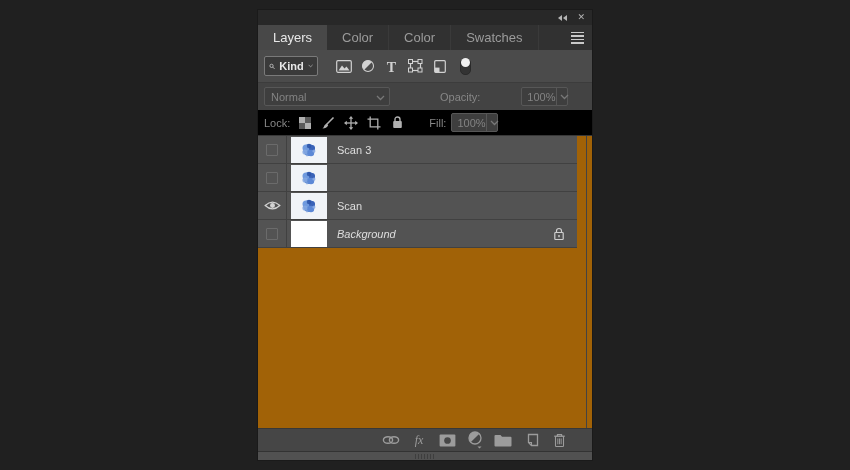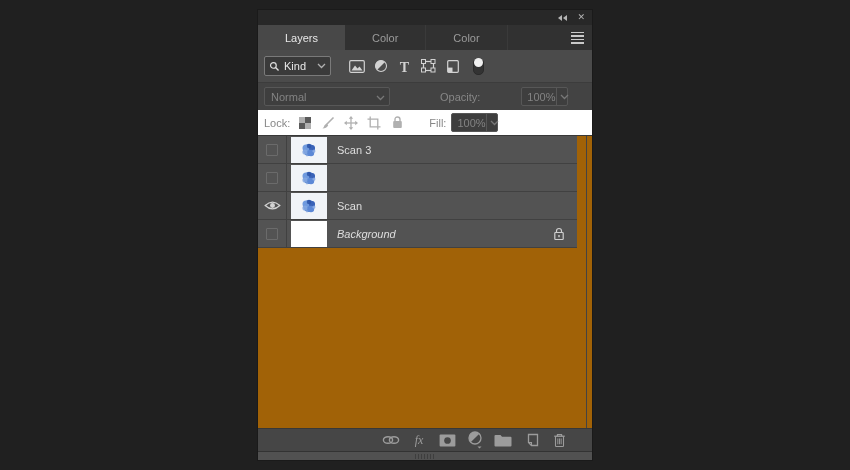--- a/index.html
+++ b/index.html
@@ -14,34 +14,34 @@
   
   .titlebar { height:15px; background:#282828; display:flex; align-items:center;
               justify-content:flex-end; gap:10px; padding-right:7px; flex:0 0 auto; }
   .collapse-btn { display:flex; gap:1px; cursor:pointer; }
   .collapse-btn .tri { width:0; height:0; border-top:3.5px solid transparent;
        border-bottom:3.5px solid transparent; border-right:4.5px solid #b5b5b5; }
   .close-btn { color:#b5b5b5; font-size:9px; line-height:9px; cursor:pointer; }
 
   
   .tabbar { height:25px; background:#313131; display:flex; align-items:stretch; flex:0 0 auto; }
-  .tab { padding:0 27px; display:flex; align-items:center; font-size:11px;
+  .tab { padding:0 15px; display:flex; align-items:center; font-size:13px;
          color:#9b9b9b; border-right:1px solid #3a3a3a; cursor:pointer; }
   .tab.active { background:#484848; color:#e8e8e8; border-right:none; }
   .tabbar-fill { flex:1; }
   .panel-menu { width:30px; display:flex; flex-direction:column; gap:2px;
                 align-items:center; justify-content:center; cursor:pointer; }
   .panel-menu i { display:block; width:13px; height:1.5px; background:#c9c9c9; }
 
   
   .filter-row { height:33px; background:#4b4b4b; display:flex; align-items:center;
                 padding:0 8px 0 6px; gap:0; border-bottom:1px solid #3c3c3c; flex:0 0 auto; }
-  .kind-dd { width:67px; height:20px; background:#3a3a3a; border:1px solid #7a7a7a;
+  .kind-dd { width:54px; height:20px; background:#3a3a3a; border:1px solid #7a7a7a;
              border-radius:2px; display:flex; align-items:center; padding:0 4px;
-             gap:4px; cursor:pointer; }
+             gap:4px; cursor:pointer;font-weight:bold; }
   .kind-dd .lbl { color:#e8e8e8; font-size:11px; flex:1; }
   .chev { width:9px; height:6px; }
   .ficon { width:23px; display:flex; justify-content:center; align-items:center;
            cursor:pointer; }
   .filter-icons { display:flex; gap:0; margin-left:14px; align-items:center; }
   .filter-icons .ficon { margin-right:1px; }
   .toggle { width:11px; height:17px; background:#333; border:1px solid #2a2a2a;
             border-radius:5px; position:relative; margin-left:8px; cursor:pointer; }
   .toggle .knob { position:absolute; top:-1px; left:0px; width:9px; height:9px;
                   border-radius:50%; background:#f0f0f0; }
@@ -53,21 +53,21 @@
         display:flex; align-items:center; color:#838383; font-size:11px; }
   .dd.disabled { cursor:default; }
   .blend-dd { width:126px; padding-left:6px; }
   .blend-dd .lbl { flex:1; }
   .blend-dd .chev-cell { padding:0 4px; }
   .num-dd { width:47px; }
   .num-dd .lbl { flex:1; padding-left:5px; }
   .num-dd .chev-cell { border-left:1px solid #575757; height:100%;
         display:flex; align-items:center; padding:0 3px; }
   .dim-label { color:#878787; font-size:11px; }
-  .lock-row { height:26px; background:#ffffff; display:flex; align-items:center;
+  .lock-row { height:26px; background:#000000; display:flex; align-items:center;
               padding:0 8px 0 6px; border-bottom:1px solid #383838; flex:0 0 auto; }
   .lock-icons { display:flex; align-items:center; gap:3px; margin-left:5px; }
   .licon { width:20px; display:flex; justify-content:center; cursor:pointer; }
 
   
   .layers-list { flex:1; background:#a16207; position:relative; overflow:hidden; }
   .gutter-line { position:absolute; top:0; bottom:0; right:5px; width:1px; background:#434343; }
   .layer-row { height:28px; width:319px; background:#535353; border-bottom:1px solid #414141;
                display:flex; align-items:center; cursor:pointer; }
   .vis-cell { width:29px; align-self:stretch; border-right:1px solid #414141;
@@ -103,20 +103,21 @@
         <i class="tri"></i>
         <i class="tri"></i>
       </span>
       <span class="close-btn">✕</span>
     </div>
 
     <div class="tabbar">
       <div class="tab active">Layers</div>
       <div class="tab">Color</div>
       <div class="tab">Color</div>
+      <div class="tab">Swatches</div>
       <div class="tabbar-fill"></div>
       <div class="panel-menu">
         <i></i>
           <i></i>
           <i></i>
           <i></i>
       </div>
     </div>
 
     <div class="filter-row">

